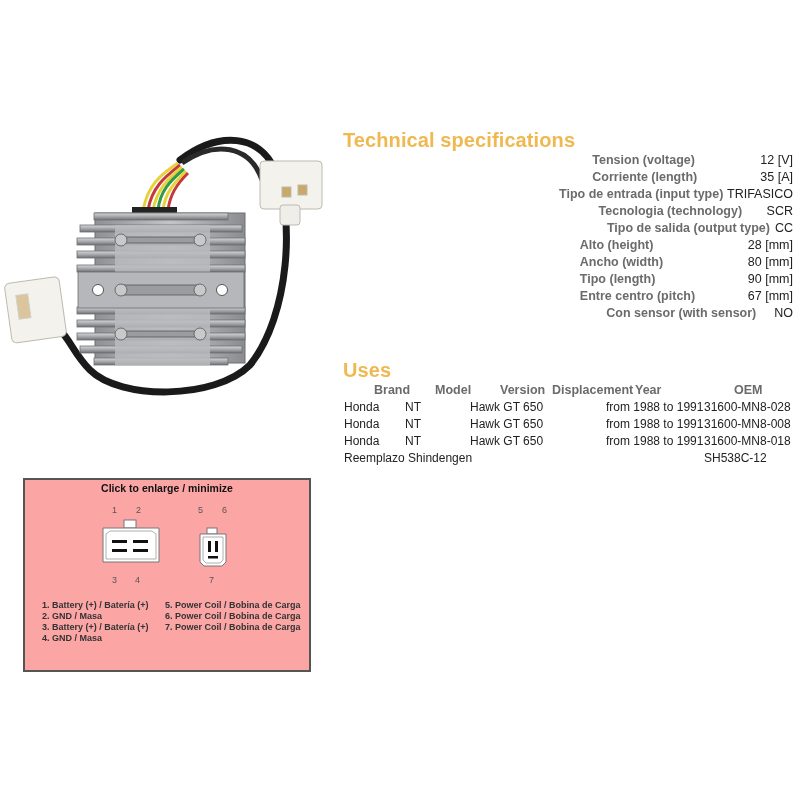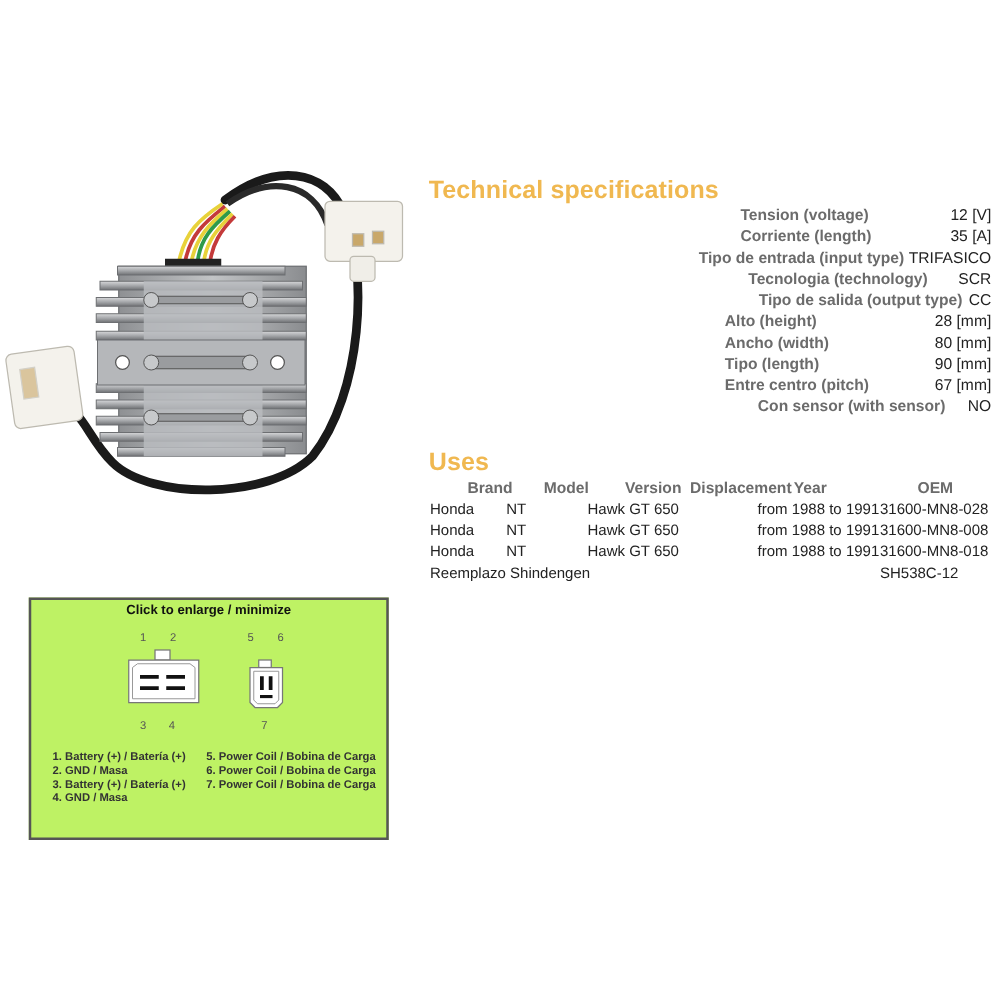--- a/index.html
+++ b/index.html
@@ -3,38 +3,38 @@
 <meta charset="utf-8">
 <style>
   html, body { margin: 0; padding: 0; background: #ffffff; }
   body { width: 800px; height: 800px; position: relative; overflow: hidden;
          font-family: "Liberation Sans", sans-serif; color: #222; }
 
   
   .product { position: absolute; left: 0; top: 125px; width: 340px; height: 280px; }
 
   
-  .specs { position: absolute; left: 343px; top: 140px; width: 450px; }
+  .specs { position: absolute; left: 343px; top: 128px; width: 450px; }
   .h-title { font-size: 20px; font-weight: bold; color: #f0b850; margin: 0; line-height: 24px; letter-spacing: 0.1px; }
   .spec-row { display: flex; height: 17px; line-height: 17px; font-size: 12.5px; justify-content: flex-end; }
   .spec-label { width: 168px; color: #6b6b6b; font-weight: bold; white-space: nowrap; }
   .spec-value { color: #222; white-space: nowrap; }
 
   .uses { position: absolute; left: 343px; top: 358px; width: 455px; }
   .uses .h-title { margin-bottom: 0; }
   .u-row { position: relative; height: 17px; line-height: 17px; font-size: 12px; white-space: nowrap; }
   .u-row span { position: absolute; top: 0; }
   .u-head span { color: #6b6b6b; font-weight: bold; font-size: 12.5px; padding-left: 30px; }
   .c-brand { left: 1px; } .c-model { left: 62px; } .c-version { left: 127px; }
   .c-disp { left: 179px; text-align: right; } .c-year { left: 262px; } .c-oem { left: 361px; }
   .c-year-val { left: 263px; }
 
   
   .diagram { position: absolute; left: 23px; top: 478px; width: 284px; height: 190px;
-             border: 2px solid #555; background: #bef264; cursor: pointer; }
+             border: 2px solid #555; background: #fca5a5; cursor: pointer; }
   .diagram-title { position: absolute; left: 0; right: 0; top: 2px; text-align: center;
                    font-size: 10.5px; font-weight: bold; color: #111; }
   .pin { position: absolute; font-size: 9px; color: #555; }
   .legend { position: absolute; font-size: 9px; color: #333; line-height: 11px; white-space: nowrap; font-weight: bold; }
 </style>
 </head>
 <body>
 
 <div class="product">
   <svg width="340" height="280" viewBox="0 0 340 280" xmlns="http://www.w3.org/2000/svg">

